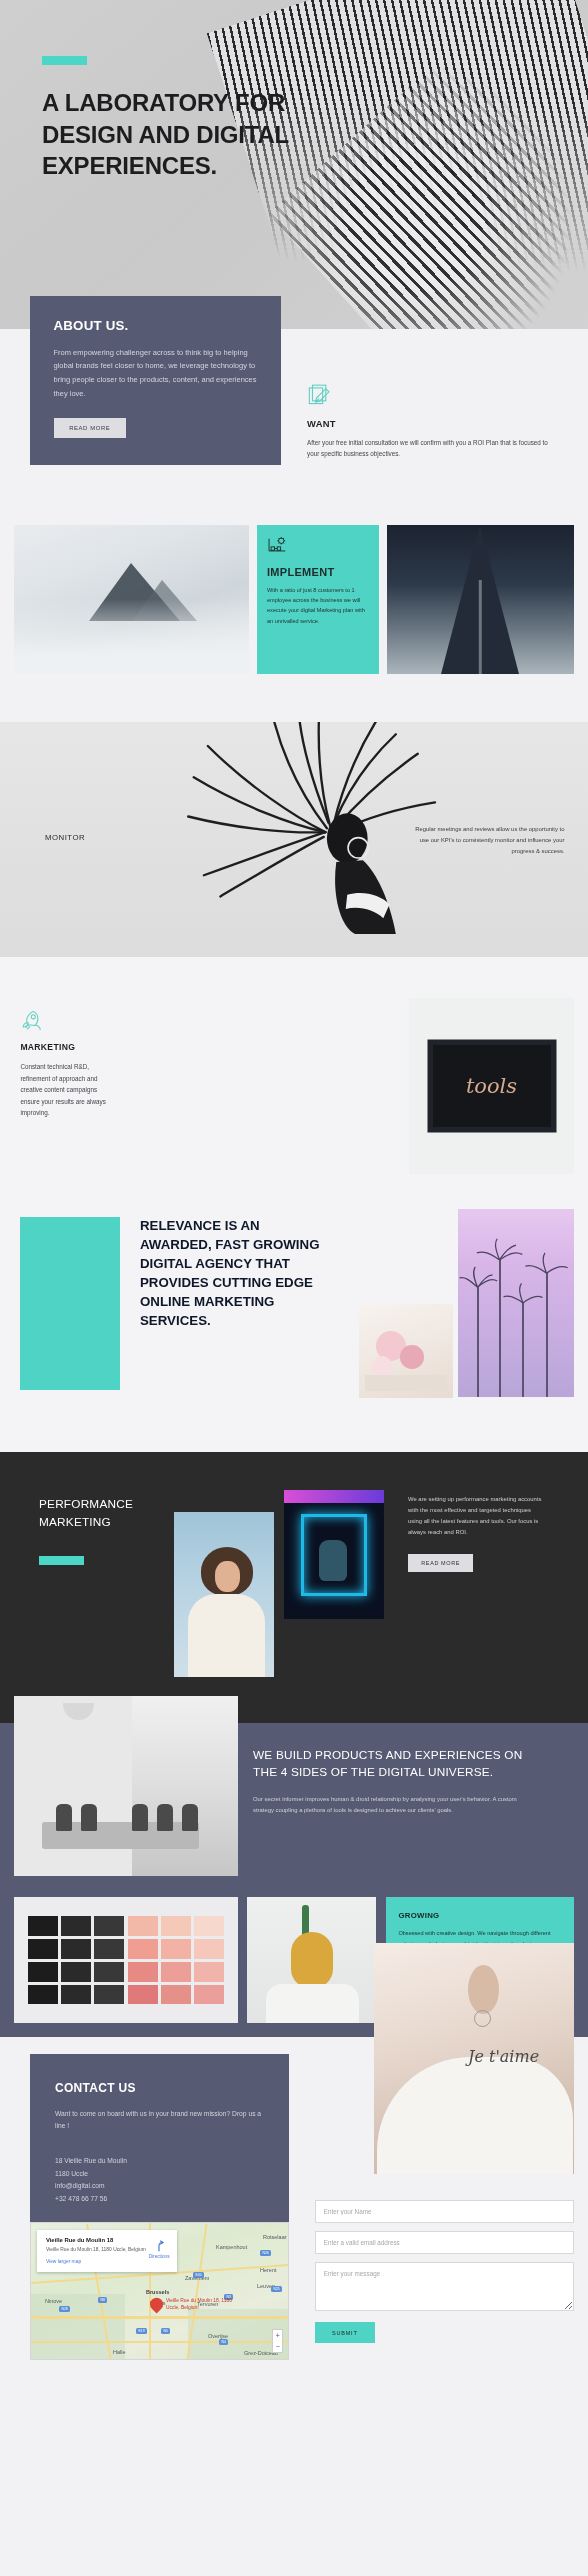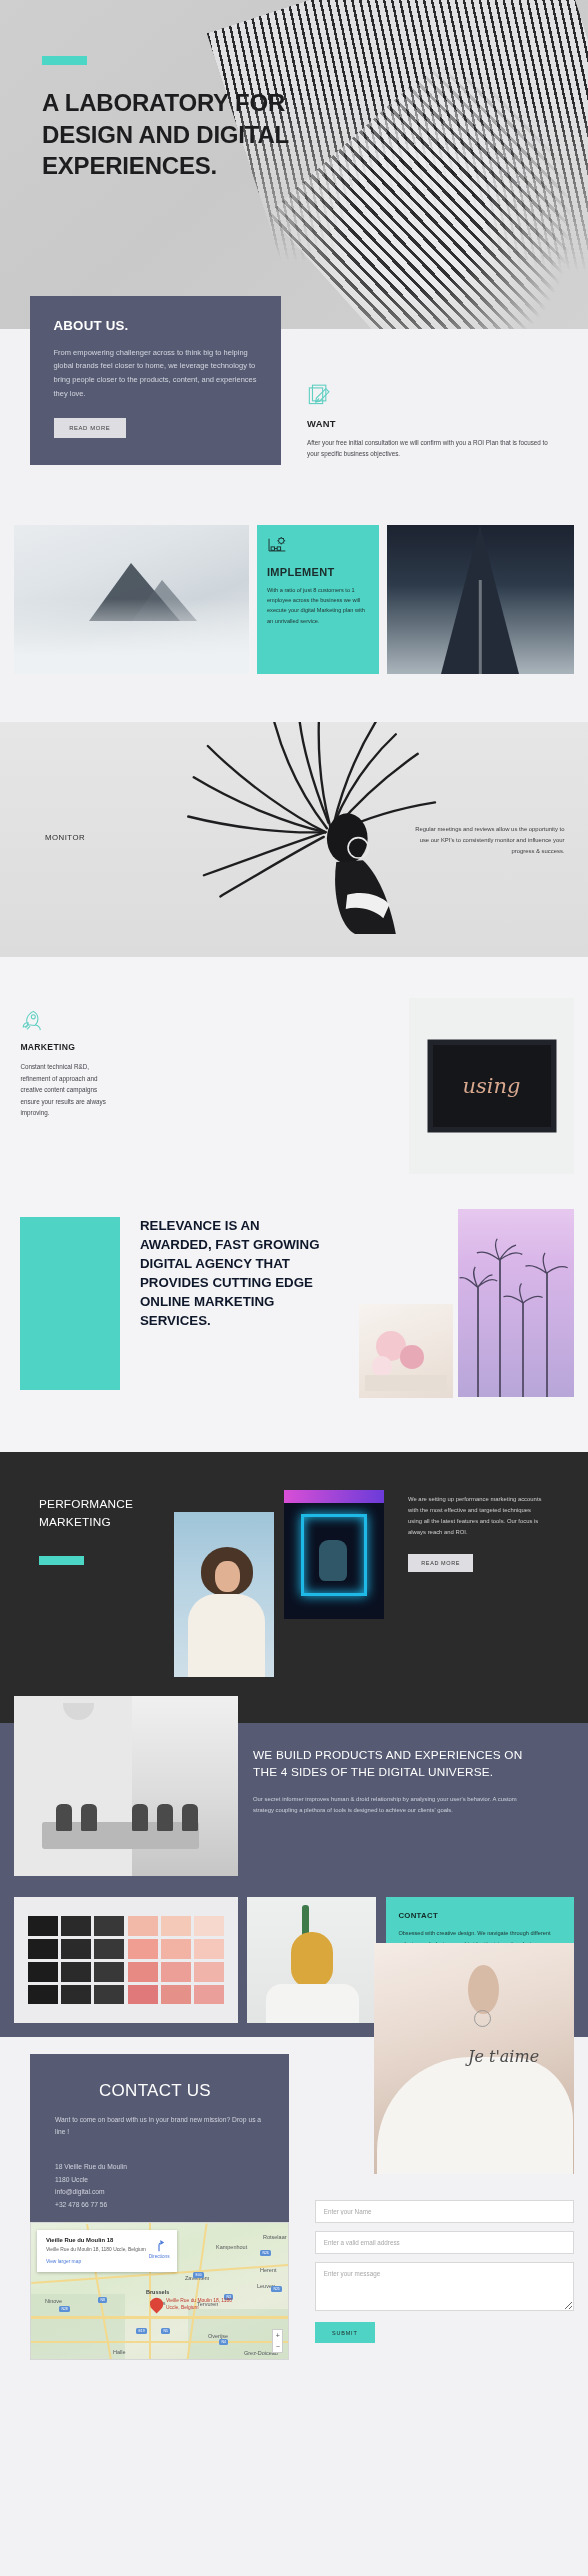--- a/index.html
+++ b/index.html
@@ -293,21 +293,21 @@
     background:#f6f4f1; border-radius: 94px 63px 0 0;
   }
   .tat-script { position:absolute; left: 94px; top: 104px; color:#4a4a4a; font-family:"DejaVu Serif", serif; font-style:italic; font-size: 16px; }
   .tat-ear { position:absolute; left: 94px; top: 22px; width: 31px; height: 49px; background:#d8bba6; border-radius: 50%; }
   .tat-hoop { position:absolute; left: 100px; top: 67px; width: 17px; height: 17px; border:1.6px solid #9a9a9a; border-radius:50%; }
 
   .contact-card {
     position:absolute; left: 30px; top: 17px; width: 259px;
     background:#565b73; padding: 27px 25px 31px 25px;
   }
-  .contact-card h2 { color:#fff; font-size: 17px; font-weight: 400; letter-spacing:0.3px;margin-left:44px; }
+  .contact-card h2 { color:#fff; font-size: 12px; font-weight: 700; letter-spacing:0.3px; }
   .contact-card p.lead { margin-top: 12.6px; color:#d1d3dd; font-size: 6.7px; line-height: 1.85; }
   .contact-card .addr { margin-top: 22px; color:#d1d3dd; font-size: 6.7px; line-height: 1.9; }
 
   .map {
     position:absolute; left: 30px; top: 185px; width: 259px; height: 138px;
     background: linear-gradient(160deg,#e8efdf 0%,#ddeacf 35%,#e9eddc 70%,#dde7ce 100%);
     overflow:hidden; border: 0.8px solid #d6d6d6;
   }
   .map-road { position:absolute; background:#f2d98d; }
   .map-water { position:absolute; background:#c7dcc1; opacity:.5; }
@@ -449,21 +449,21 @@
             <path d="M19.5 20.5 C23 21 25.5 24 26 27"></path>
           </svg>
         </span>
         <div class="card-title">MARKETING</div>
         <div class="card-body">Constant technical R&amp;D, refinement of approach and creative content campaigns ensure your results are always improving.</div>
       </div>
 
 
       <div class="love-frame">
         <div class="love-inner">
-          <span class="love-word">using</span>
+          <span class="love-word">tools</span>
         </div>
       </div>
 
       <div class="mint-block"></div>
 
       <div class="relevance">RELEVANCE IS AN AWARDED, FAST GROWING DIGITAL AGENCY THAT PROVIDES CUTTING EDGE ONLINE MARKETING SERVICES.</div>
 
       <div class="purple-grad">
         <div class="palm" style="left:19px;height:110px;"></div>
         <div class="palm" style="left:41px;height:137px;"></div>
@@ -559,21 +559,21 @@
           </div>
       </div>
 
       <div class="pineapple">
         <div class="pine-leaf"></div>
         <div class="pine-body"></div>
         <div class="pine-shirt"></div>
       </div>
 
       <div class="design-card">
-        <div class="card-title">CONTACT</div>
+        <div class="card-title">GROWING</div>
         <div class="card-body">Obsessed with creative design. We navigate through different galaxies: web design, graphic identity, interactive design, keynotes, prints and GIF &amp; illustrations.</div>
         <button class="btn-light" style="margin-top:12.6px">READ MORE</button>
       </div>
     </div>
 
     <div class="build-spacer"></div>
   </section>
 
   <section class="band-contact">
 

